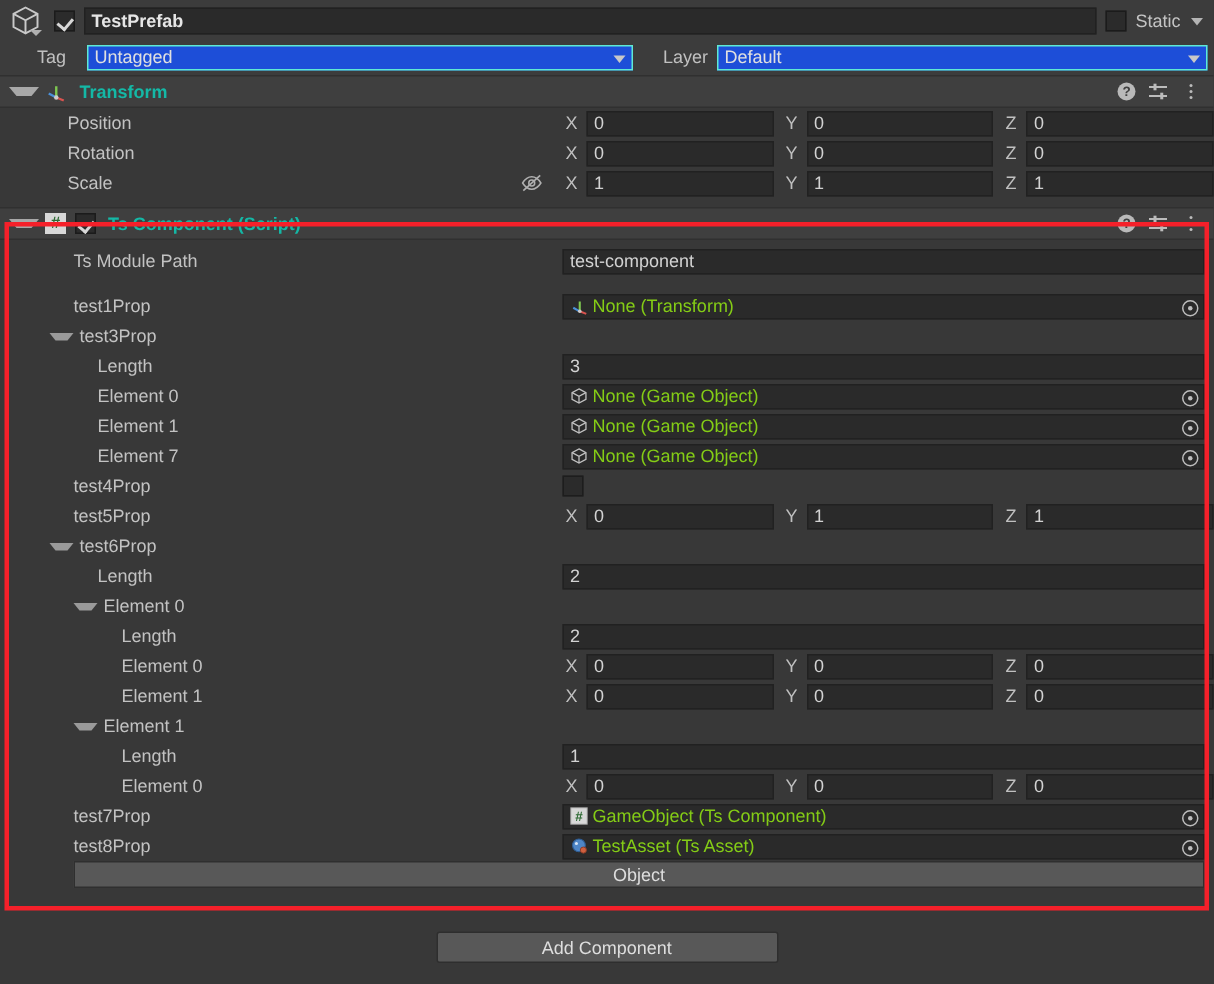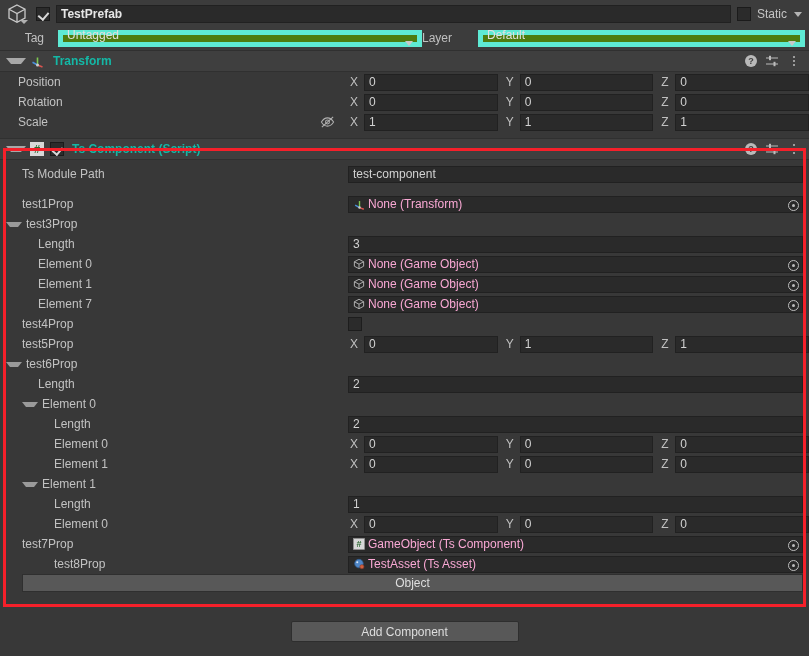--- a/index.html
+++ b/index.html
@@ -92,24 +92,24 @@
     height: 22px;
     background: #3c3c3c;
     display: flex;
     align-items: center;
     padding: 0 4px 2px 4px;
     box-sizing: border-box;
   }
   .lbl-sm { color: #c0c0c0; font-size: 12px; }
   .popup {
     height: 17px;
-    background: #4d7c0f;
-    border: 5px solid #5eead4;
-    box-sizing: border-box;
-    display: flex; align-items: flex-end;
+    background: #1d4ed8;
+    border: 1px solid #5eead4;
+    box-sizing: border-box;
+    display: flex; align-items: center;
     padding: 0 4px;
     color: #e0e0e0;
     position: relative;
   }
   .popup .pa {
     position: absolute; right: 4px; top: 6px;
     width: 0; height: 0;
     border-left: 4px solid transparent;
     border-right: 4px solid transparent;
     border-top: 5px solid #c8c8c8;
@@ -171,21 +171,21 @@
     color: #2d6a33;
     font-size: 11px;
     font-weight: bold;
     display: flex; align-items: center; justify-content: center;
     line-height: 1;
     flex: 0 0 14px;
     box-sizing: border-box;
   }
 
   
-  .body-block { background: #383838; }
+  .body-block { background: #383838; padding-left: 27px; }
   .row {
     height: 20px;
     display: flex;
     align-items: center;
     position: relative;
     box-sizing: border-box;
   }
   .row-label {
     font-size: 12px;
     color: #c2c2c2;
@@ -228,21 +228,21 @@
   .v3 .gap { width: 6px; flex: 0 0 6px; }
 
   .objfield {
     background: #2a2a2a;
     border: 1px solid #212121;
     box-sizing: border-box;
     height: 17px;
     width: 100%;
     display: flex; align-items: center;
     padding-left: 3px;
-    color: #f9a8d4;
+    color: #84cc16;
     font-size: 12px;
     position: relative;
   }
   .objfield .objicon { flex: 0 0 14px; width:14px; height:13px; margin-right: 2px; display:flex;align-items:center;justify-content:center; }
   .objfield .dot {
     position: absolute; right: 3px; top: 3px;
     width: 11px; height: 11px;
     border: 1px solid #bdbdbd;
     border-radius: 50%;
     box-sizing: border-box;
@@ -307,21 +307,21 @@
       <span class="mini-arrow"></span>
     </div>
   </div>
 
   <div class="taglayer">
     <span class="lbl-sm" style="width:40px;text-align:right;padding-right:14px;">Tag</span>
     <div class="popup" style="width:364px;">
       <span>Untagged</span>
       <span class="pa"></span>
     </div>
-    <span class="lbl-sm" style="width:50px;padding-right:6px;">Layer</span>
+    <span class="lbl-sm" style="width:50px;text-align:right;padding-right:6px;">Layer</span>
     <div class="popup" style="flex:1 1 auto;">
       <span>Default</span>
       <span class="pa"></span>
     </div>
   </div>
 
   <div class="comp-header">
     <span class="foldout"></span>
     <span class="axis-icon">
       <svg width="15" height="15" viewBox="0 0 15 15">
@@ -657,21 +657,21 @@
                   <rect x="0.5" y="0.5" width="11" height="11" fill="#d8d8d8" stroke="#9a9a9a" stroke-width="0.6"></rect>
                   <text x="6" y="9" font-family="Liberation Sans, sans-serif" font-size="9" font-weight="bold" fill="#2d6a33" text-anchor="middle">#</text>
                 </svg>
               </span>
               <span>GameObject (Ts Component)</span>
               <span class="dot"></span>
             </span>
           </span>
         </div>
         <div class="row">
-          <span class="row-label" style="padding-left: 22px; margin-left: 32px;">
+          <span class="row-label" style="padding-left: 22px;">
             <span>test8Prop</span>
           </span>
           <span class="fields" style="right: 6px;">
             <span class="objfield">
               <span class="objicon">
                 <svg width="13" height="13" viewBox="0 0 14 14">
                   <circle cx="6.4" cy="6" r="4.6" fill="#4f86c6" stroke="#2f5d93" stroke-width="0.8"></circle>
                   <circle cx="9.6" cy="9.4" r="2.2" fill="#d0603f" stroke="#8d3c26" stroke-width="0.7"></circle>
                   <circle cx="4.6" cy="4.6" r="1.1" fill="#d9e6f5"></circle>
                 </svg>

